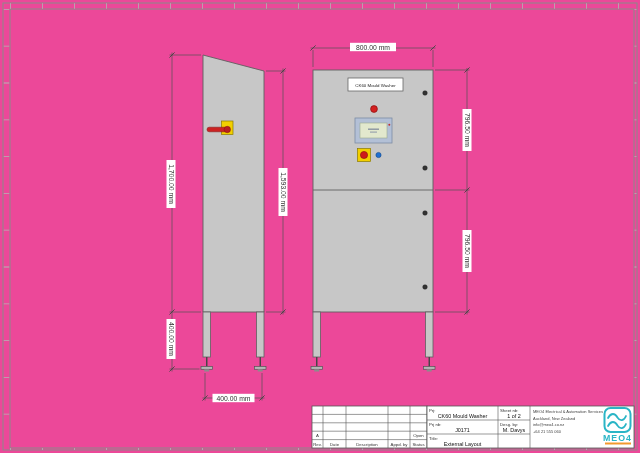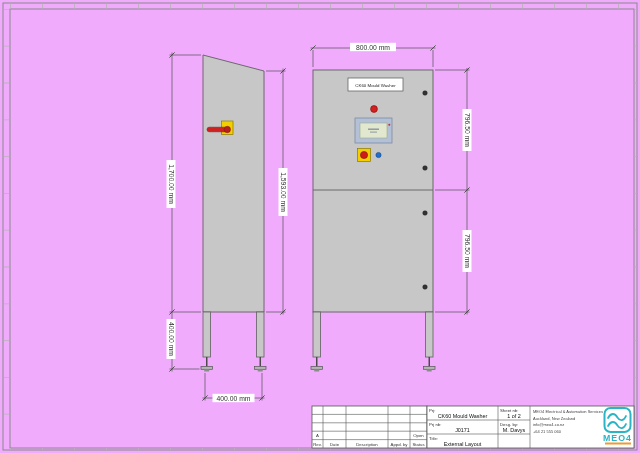--- a/index.html
+++ b/index.html
@@ -1,16 +1,16 @@
 <!DOCTYPE html>
 <html><head>
 <meta charset="utf-8">
 <style>
   html,body{margin:0;padding:0;background:#ffffff;}
-  #sheet{position:relative;width:640px;height:453px;background:#f0abfc;overflow:hidden;
+  #sheet{position:relative;width:640px;height:453px;background:#ec4899;overflow:hidden;
          font-family:"Liberation Sans", sans-serif;}
   svg{display:block;}
   svg text{font-family:"Liberation Sans", sans-serif;fill:#222;}
   .dim-text{font-size:6.8px;fill:#333;}
   .vdim{font-size:6.8px;fill:#333;}
   .nameplate-text{font-size:4.4px;fill:#222;}
   .tb-label{font-size:4.3px;fill:#333;}
   .tb-value{font-size:5.4px;fill:#111;}
   .tb-small{font-size:4.3px;fill:#333;}
   .company-line{font-size:4.0px;fill:#444;}

